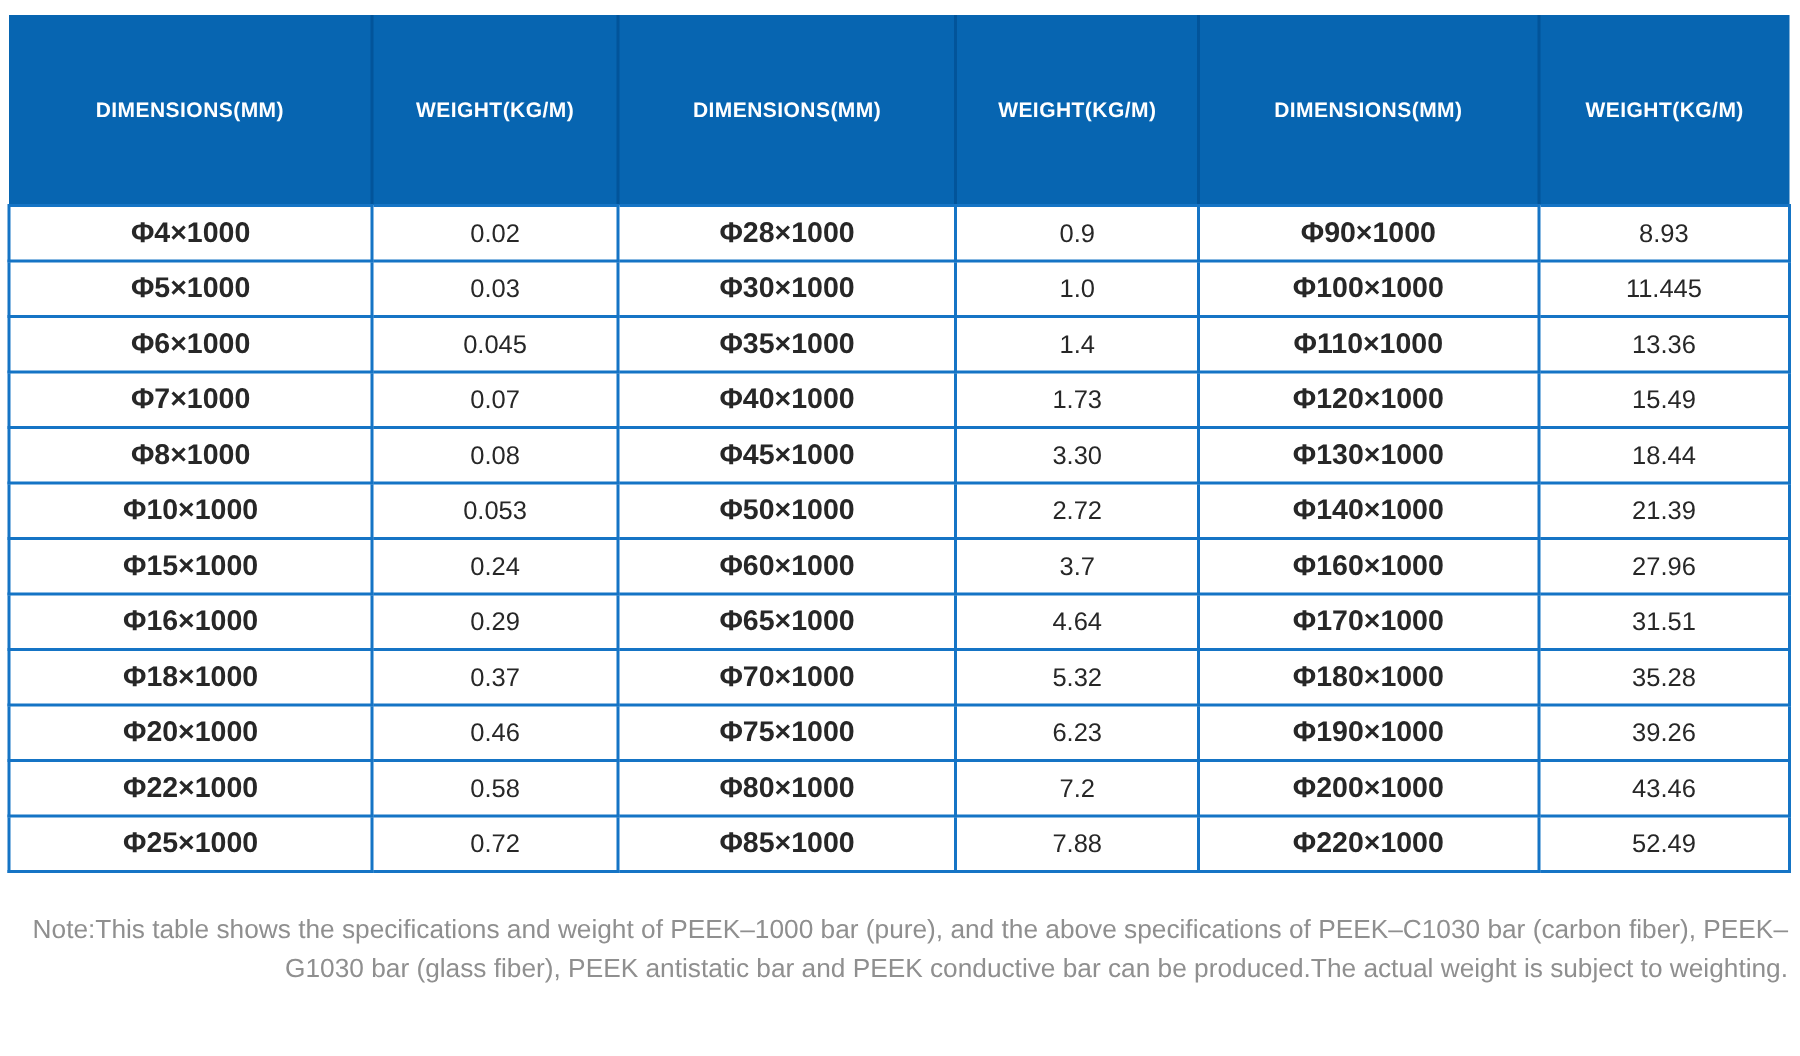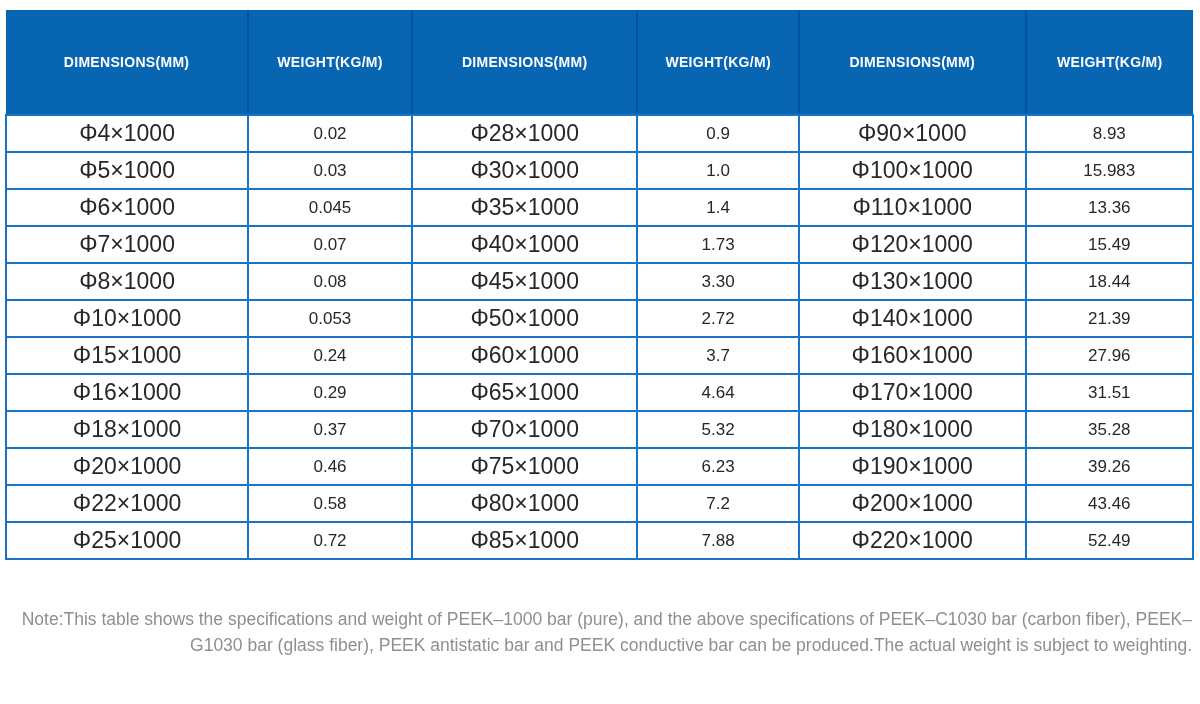--- a/index.html
+++ b/index.html
@@ -18,38 +18,38 @@
     font-family:"Liberation Sans","DejaVu Sans",sans-serif;
     position:relative;overflow:hidden;
   }
   .page{position:absolute;left:0;top:0;width:1200px;height:704px;background:var(--page-bg);}
   table.spec-table{
     position:absolute;left:5px;top:10px;width:1189px;
     border-collapse:collapse;table-layout:fixed;
     background:#ffffff;
   }
   .spec-table thead th{
-    height:105px;
+    height:127px;
     background:var(--header-bg);
     color:var(--header-text);
     font-size:14px;font-weight:bold;letter-spacing:.3px;
     text-align:center;vertical-align:middle;
     border:none;
     border-left:2px solid var(--header-divider);
     border-bottom:2px solid var(--body-border);
   }
   .spec-table thead th:first-child{border-left:none;}
   .spec-table tbody td{
     height:37px;
     border:2px solid var(--body-border);
     text-align:center;vertical-align:middle;
     color:var(--body-text);
     background:#ffffff;
   }
-  .spec-table tbody td.dim{font-size:23px;}
+  .spec-table tbody td.dim{font-size:19px;font-weight:bold;}
   .spec-table tbody td.weight{font-size:17px;}
   .note{
     position:absolute;left:8px;top:606px;width:1184px;
     font-size:17.5px;line-height:26px;
     color:var(--note-text);
     text-align:right;
   }
 </style>
 </head>
 <body>
@@ -83,21 +83,21 @@
           <td class="weight">0.9</td>
           <td class="dim">Φ90×1000</td>
           <td class="weight">8.93</td>
         </tr>
         <tr>
           <td class="dim">Φ5×1000</td>
           <td class="weight">0.03</td>
           <td class="dim">Φ30×1000</td>
           <td class="weight">1.0</td>
           <td class="dim">Φ100×1000</td>
-          <td class="weight">15.983</td>
+          <td class="weight">11.445</td>
         </tr>
         <tr>
           <td class="dim">Φ6×1000</td>
           <td class="weight">0.045</td>
           <td class="dim">Φ35×1000</td>
           <td class="weight">1.4</td>
           <td class="dim">Φ110×1000</td>
           <td class="weight">13.36</td>
         </tr>
         <tr>

